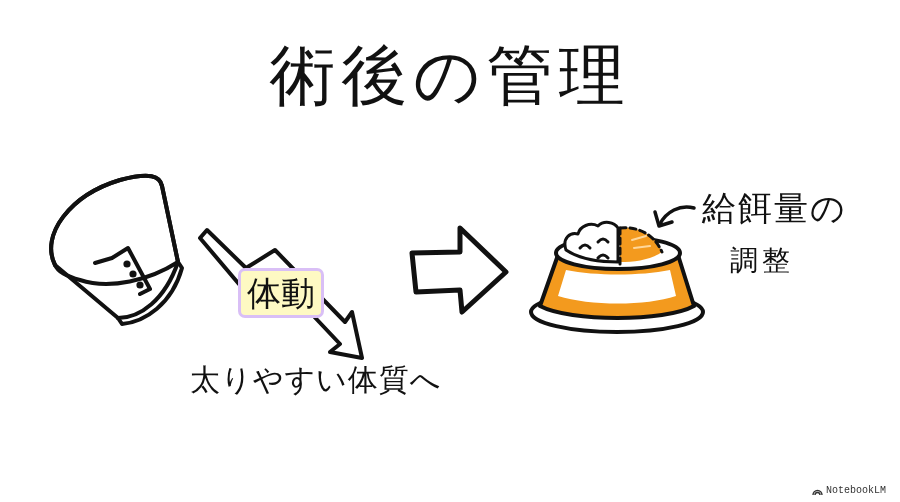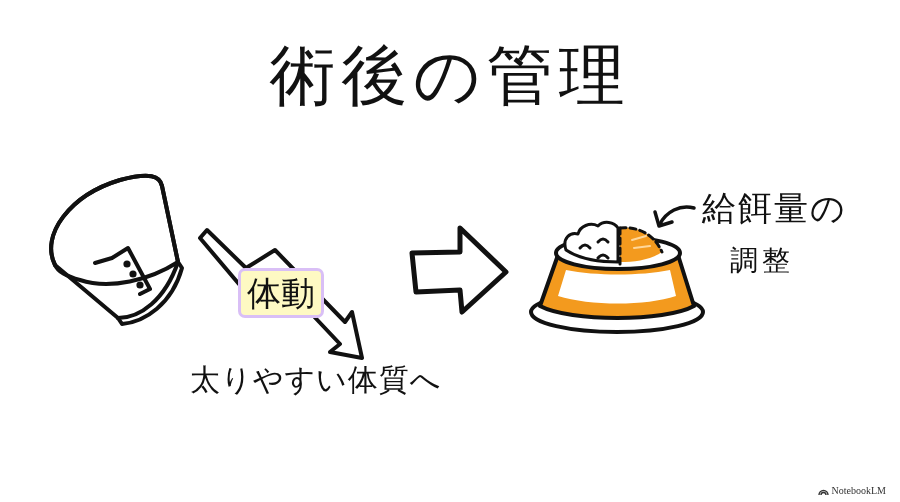--- a/index.html
+++ b/index.html
@@ -73,21 +73,21 @@
     }
     .brand {
       position: absolute;
       right: 14px;
       bottom: 6px;
       font-size: 10px;
       color: #333333;
       display: flex;
       align-items: center;
       gap: 3px;
-      font-family: Liberation Serif, serif;
+      font-family: Liberation Mono, monospace;
     }
     .brand-icon {
       width: 11px;
       height: 8px;
     }
   </style>
 </head>
 <body>
 
 <div class="title">術後の管理</div>

